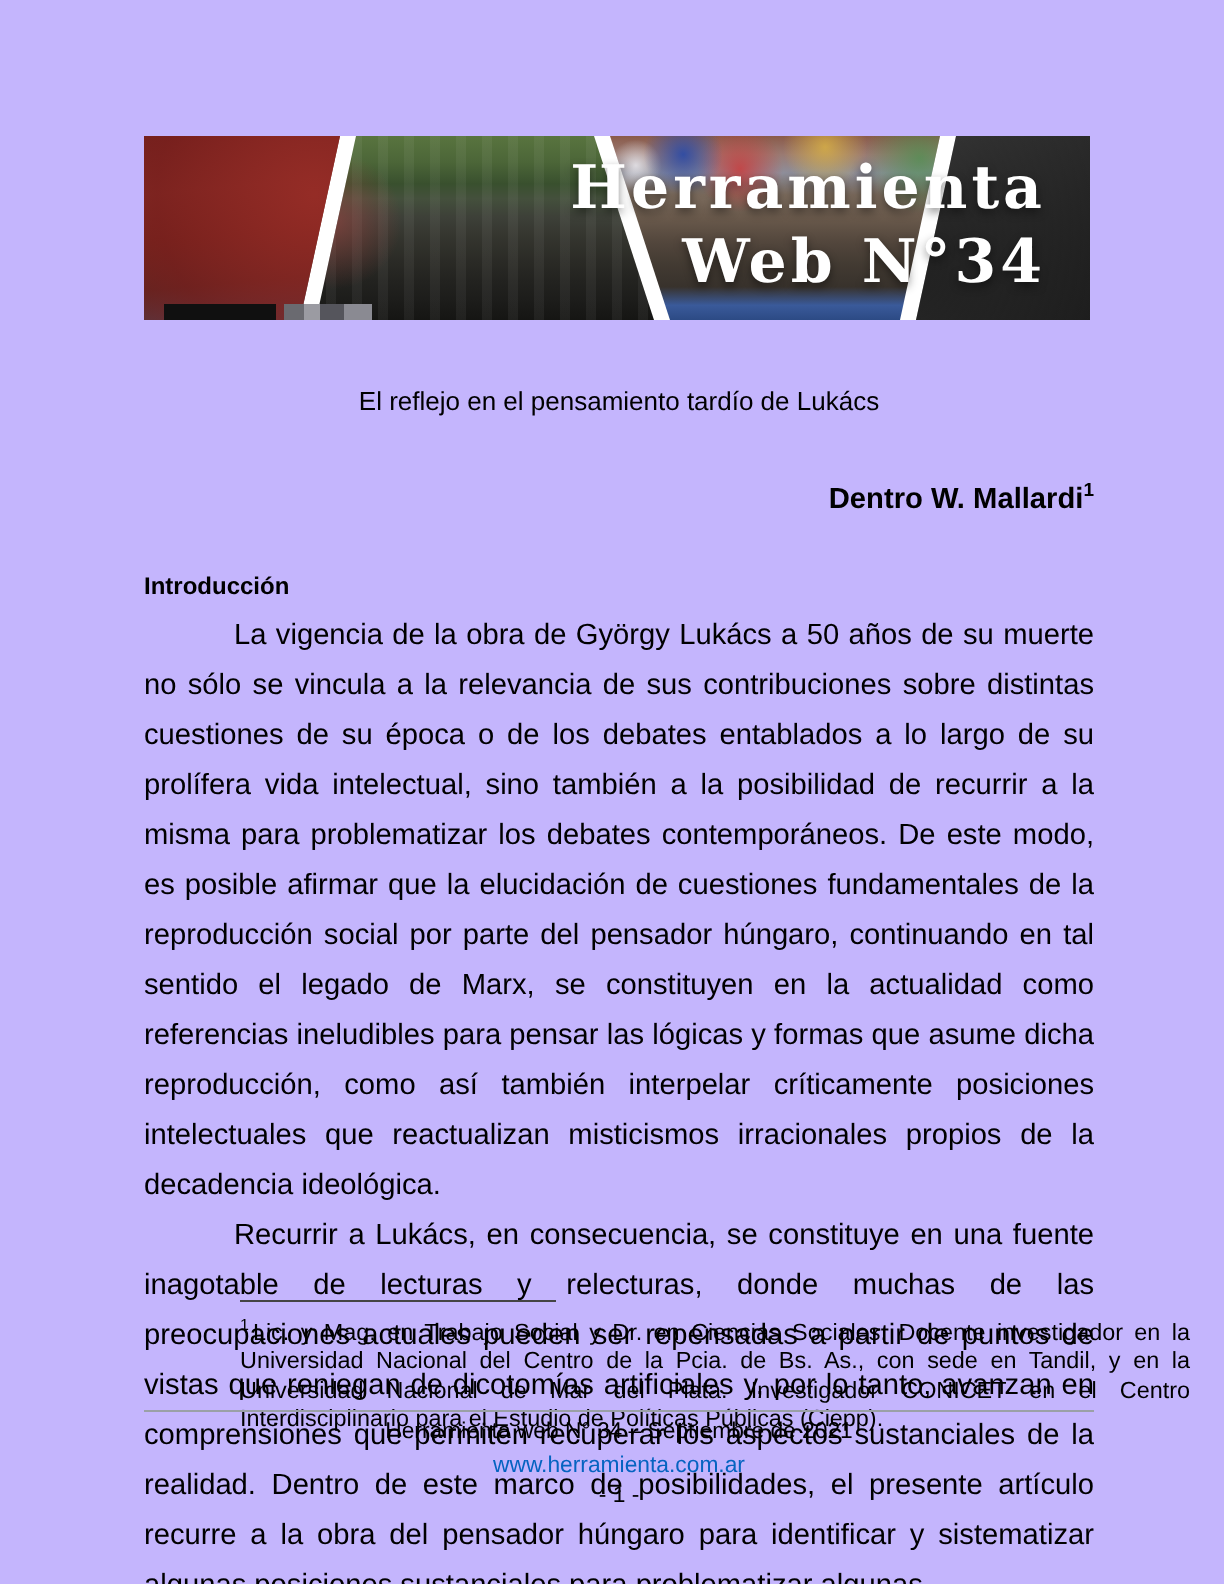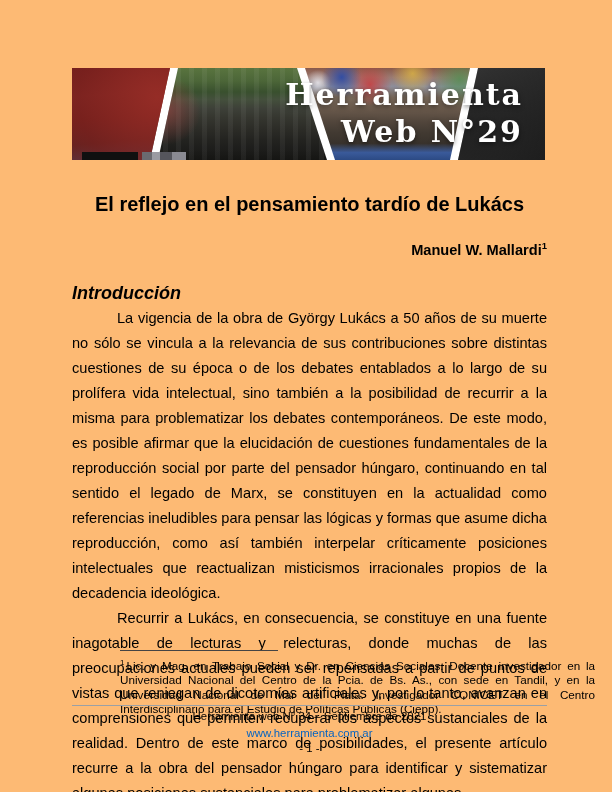--- a/index.html
+++ b/index.html
@@ -1,18 +1,18 @@
 <!DOCTYPE html>
 <html><head>
 <meta charset="utf-8">
 <style>
   html,body{margin:0;padding:0;background:#ffffff;}
   .page{
     position:relative;width:612px;height:792px;margin:0 auto;
-    background:#fdba74;overflow:hidden;
+    background:#c4b5fd;overflow:hidden;
     font-family:"Liberation Sans",sans-serif;color:#1a1a1a;
   }
 
   
   .banner{position:absolute;left:72px;top:68px;width:473px;height:92px;background:#ffffff;}
   .banner .photo{position:absolute;inset:0;}
   .photo-protester{
     clip-path:polygon(0 0,98px 0,78px 100%,0 100%);
     background:
       radial-gradient(circle at 62% 38%, rgba(214,160,120,.95) 0%, rgba(176,116,82,.85) 12%, rgba(150,90,60,.5) 24%, rgba(0,0,0,0) 36%),
@@ -51,32 +51,32 @@
   .banner-title{
     position:absolute;top:8px;right:22px;text-align:right;
     font-family:"DejaVu Serif",serif;font-weight:bold;color:#ffffff;
     font-size:30px;line-height:37px;letter-spacing:2px;
     text-shadow:0 2px 5px rgba(0,0,0,.45);
   }
 
   
   .article-title{
     position:absolute;left:72px;top:193px;width:475px;margin:0;
-    font-size:20px;font-weight:bold;text-align:center;color:#000;
+    font-size:13px;font-weight:normal;text-align:center;color:#000;
   }
   .author-line{
     position:absolute;left:72px;top:240px;width:475px;
     font-size:14.6px;font-weight:bold;text-align:right;color:#000;
   }
   .author-line sup{font-size:9.5px;}
   .article-body{
     position:absolute;left:72px;top:281px;width:475px;
     font-size:14.6px;line-height:25px;color:#000;
   }
-  .section-heading{margin:0;font-size:18px;font-weight:bold;line-height:25px;font-style:italic;}
+  .section-heading{margin:0;font-size:12px;font-weight:bold;line-height:25px;}
   .article-body p{margin:0;text-align:justify;text-indent:45px;}
 
   
   .footnote-block{position:absolute;left:72px;top:650px;width:475px;margin-left:48px;}
   .footnote-separator{width:158px;border-top:1px solid #444;margin-bottom:5px;}
   .footnote-text{font-size:11.7px;line-height:14.4px;text-align:justify;color:#000;}
   .footnote-text sup{font-size:8px;margin-right:2px;}
 
   
   .page-footer{position:absolute;left:72px;top:705px;width:475px;text-align:center;}
@@ -92,27 +92,27 @@
 
   <header class="banner">
     <div class="photo photo-protester"></div>
     <div class="photo photo-crowd"></div>
     <div class="photo photo-flags"></div>
     <div class="photo photo-portrait"></div>
     <div class="banner-strip-black"></div>
     <div class="banner-strip-gray"></div>
     <div class="banner-title">
       <div>Herramienta</div>
-      <div>Web N°29</div>
+      <div>Web N°34</div>
     </div>
   </header>
 
   <h1 class="article-title">El reflejo en el pensamiento tardío de Lukács</h1>
 
-  <div class="author-line"><span>Manuel W. Mallardi</span><sup>1</sup></div>
+  <div class="author-line"><span>Dentro W. Mallardi</span><sup>1</sup></div>
 
   <div class="article-body">
     <h2 class="section-heading">Introducción</h2>
     <p>La vigencia de la obra de György Lukács a 50 años de su muerte no sólo se vincula a la relevancia de sus contribuciones sobre distintas cuestiones de su época o de los debates entablados a lo largo de su prolífera vida intelectual, sino también a la posibilidad de recurrir a la misma para problematizar los debates contemporáneos. De este modo, es posible afirmar que la elucidación de cuestiones fundamentales de la reproducción social por parte del pensador húngaro, continuando en tal sentido el legado de Marx, se constituyen en la actualidad como referencias ineludibles para pensar las lógicas y formas que asume dicha reproducción, como así también interpelar críticamente posiciones intelectuales que reactualizan misticismos irracionales propios de la decadencia ideológica.</p>
     <p>Recurrir a Lukács, en consecuencia, se constituye en una fuente inagotable de lecturas y relecturas, donde muchas de las preocupaciones actuales pueden ser repensadas a partir de puntos de vistas que reniegan de dicotomías artificiales y, por lo tanto, avanzan en comprensiones que permiten recuperar los aspectos sustanciales de la realidad. Dentro de este marco de posibilidades, el presente artículo recurre a la obra del pensador húngaro para identificar y sistematizar algunas posiciones sustanciales para problematizar algunas</p>
   </div>
 
   <div class="footnote-block">
     <div class="footnote-separator"></div>
     <div class="footnote-text"><sup>1</sup><span>Lic. y Mag. en Trabajo Social y Dr. en Ciencias Sociales. Docente investigador en la Universidad Nacional del Centro de la Pcia. de Bs. As., con sede en Tandil, y en la Universidad Nacional de Mar del Plata. Investigador CONICET en el Centro Interdisciplinario para el Estudio de Políticas Públicas (Ciepp).</span></div>

